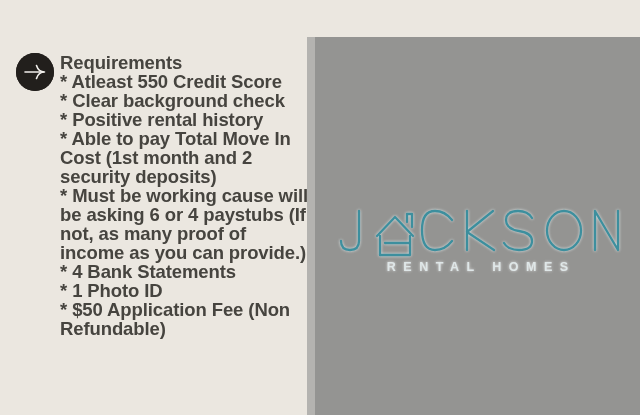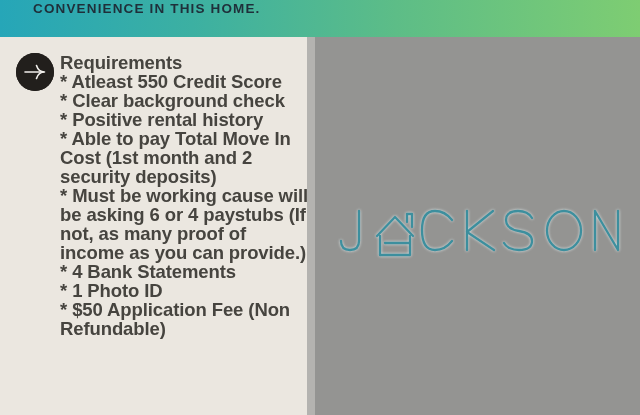--- a/index.html
+++ b/index.html
@@ -123,23 +123,20 @@
     color: #dfe7e8;
     text-shadow: 0 0 3px rgba(255,255,255,0.75);
     text-indent: 7.5px;
   }
 </style>
 </head>
 <body>
 
 <div id="screen">
 
-  <div id="banner">
-    <div id="banner-headline">CONVENIENCE IN THIS HOME.</div>
-  </div>
 
   <div id="left-panel">
 
     <div id="avatar-icon">
       <svg width="38" height="38" viewBox="0 0 38 38" aria-hidden="true">
         <circle cx="19" cy="19" r="19" fill="#221f1c"></circle>
         <path d="M9 19 H27" stroke="#f2f0ec" stroke-width="1.6" fill="none" stroke-linecap="round"></path>
         <path d="M20.5 12.5 Q22.5 19 28.5 19 Q22.5 19 20.5 25.5" stroke="#f2f0ec" stroke-width="1.6" fill="none" stroke-linecap="round" stroke-linejoin="round"></path>
       </svg>
     </div>
@@ -179,16 +176,17 @@
           <path d="M160 6 L134 27 L161 45"></path>
 
           <path d="M199 13 Q195 6 185 6 Q173 6 173 15 Q173 24 186 26 Q199 28 199 36 Q199 45 186 45 Q175 45 171 38"></path>
 
           <ellipse cx="231" cy="25.5" rx="17" ry="19.5"></ellipse>
 
           <path d="M262 45 V6 L285 45 V6"></path>
         </g>
       </svg>
 
+      <div id="logo-subtitle">RENTAL HOMES</div>
     </div>
   </div>
 
 </div>
 
 </body></html>

